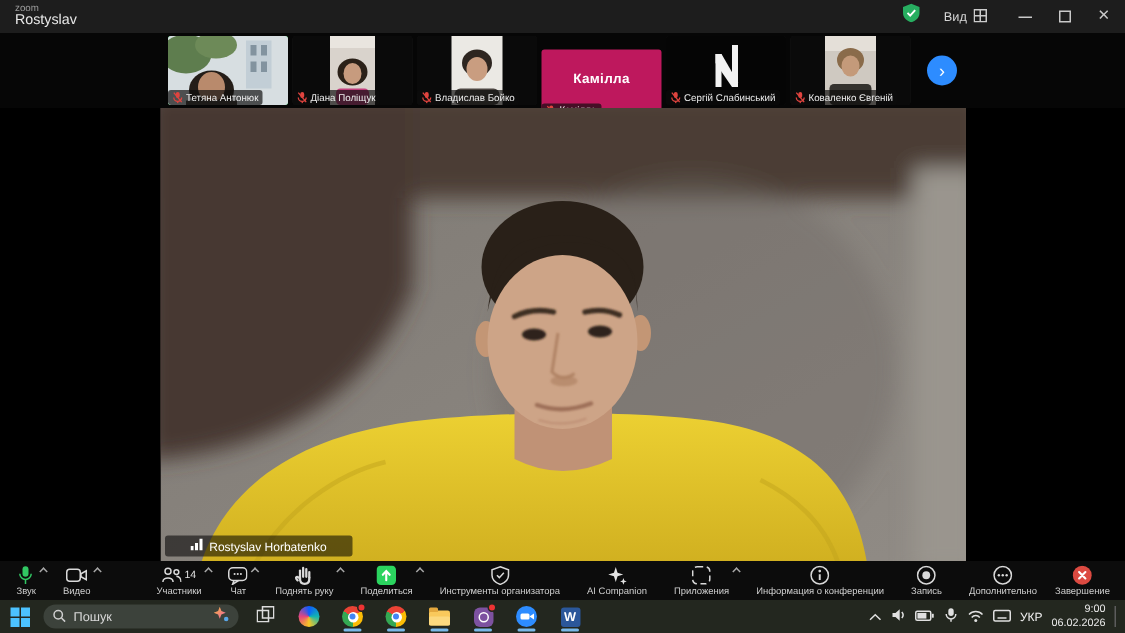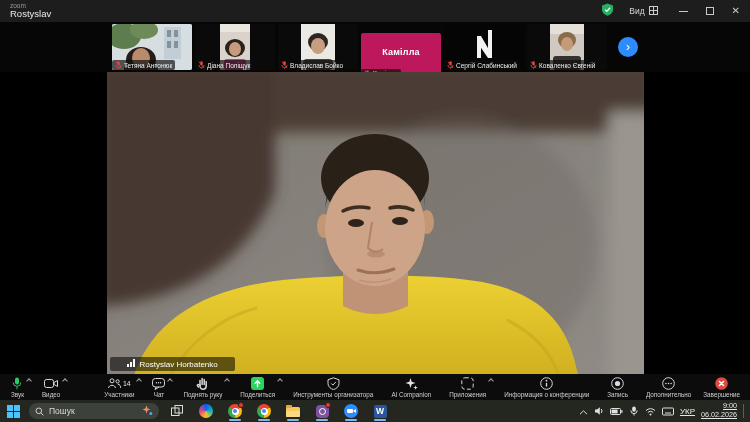--- a/index.html
+++ b/index.html
@@ -88,21 +88,21 @@
     background:#fcd97f; border-radius:1px; }
   .viber { width:13px; height:13px; border-radius:4px; background:#7d52a0; position:relative; }
   .viber::before { content:""; position:absolute; inset:3px; border:1px solid #fff; border-radius:50%; }
   .zoomapp { width:14px; height:14px; border-radius:50%; background:#2d8cff; position:relative; }
   .zoomapp::before { content:""; position:absolute; left:3px; top:5px; width:5.5px; height:4px;
     background:#fff; border-radius:1px; }
   .zoomapp::after { content:""; position:absolute; right:2.5px; top:4.5px;
     border-top:2.5px solid transparent; border-bottom:2.5px solid transparent; border-right:3px solid #fff; }
   .word { width:13px; height:13px; border-radius:2px; background:#2b579a; color:#fff;
     font-size:8.5px; font-weight:bold; display:flex; align-items:center; justify-content:center; }
-  .tray { margin-left:auto; display:flex; align-items:center; gap:6px; color:#e6e6e6;text-decoration:underline; }
+  .tray { margin-left:auto; display:flex; align-items:center; gap:6px; color:#e6e6e6; }
   .lang { font-size:8px; color:#eee; }
   .clock { text-align:right; font-size:7.2px; line-height:1.2; color:#e9e9e9; }
   .peek { width:3px; height:14px; border-left:1px solid #5c5c5c; }
 </style>
 </head>
 <body>
 
 <div class="screen">
 
   <div class="titlebar">

